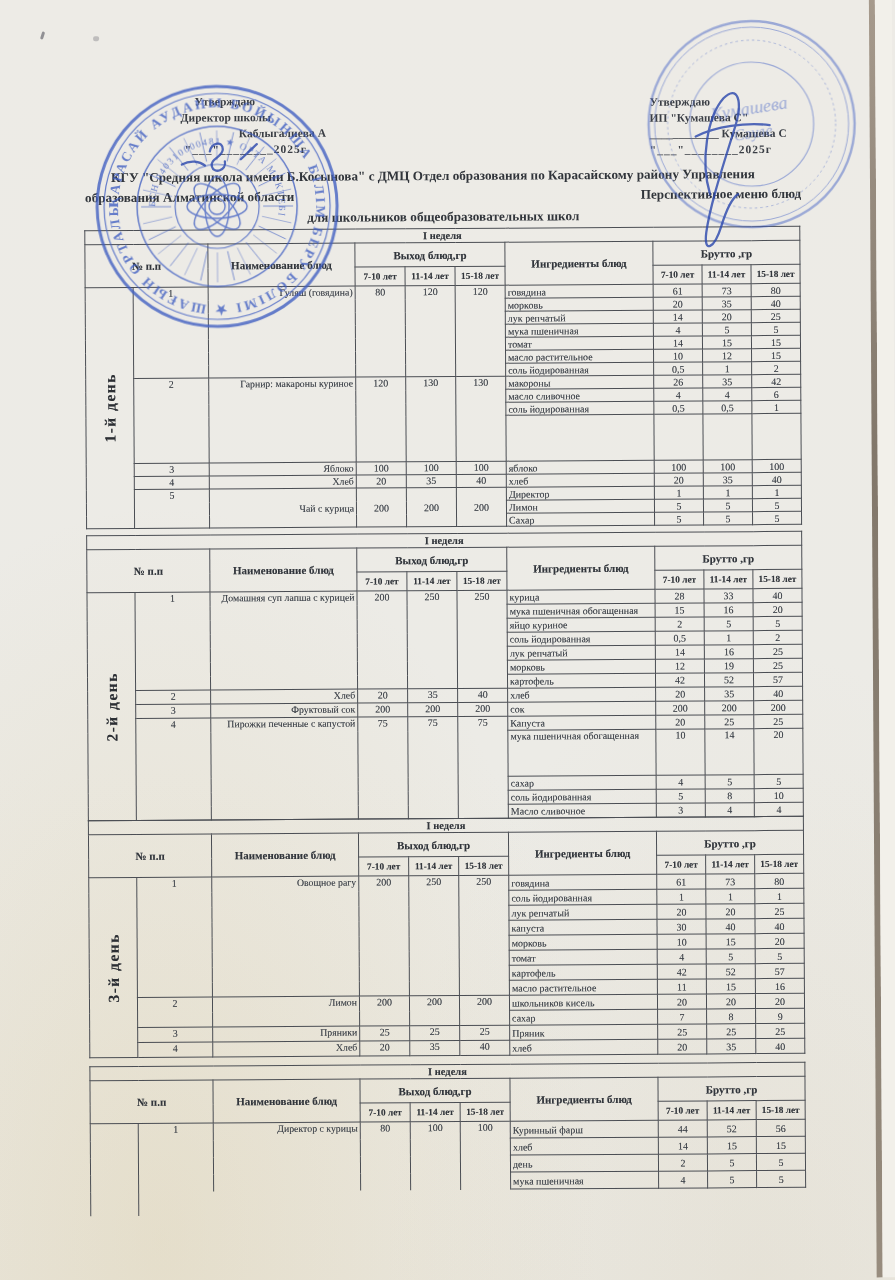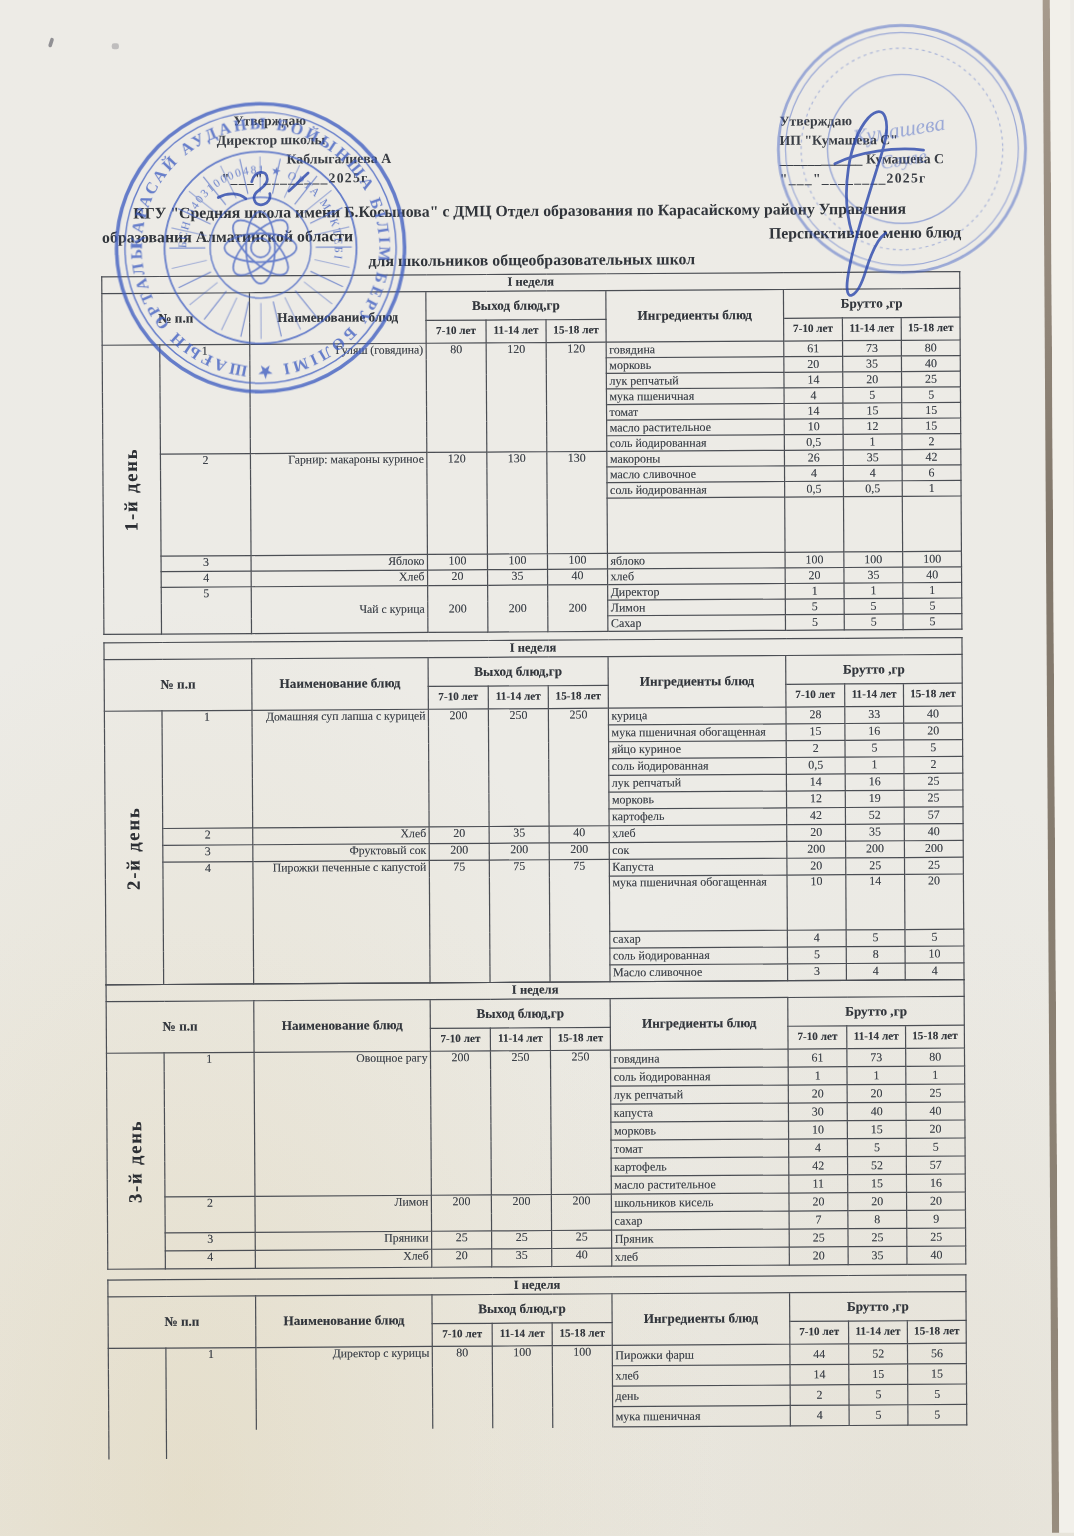--- a/index.html
+++ b/index.html
@@ -561,21 +561,21 @@
             </tr>
             <tr class="r">
               <td class="day rs" rowspan="5">
                 <div class="rot"></div>
               </td>
               <td class="num rs" rowspan="4">1</td>
               <td class="dish rs" rowspan="4">Директор с курицы</td>
               <td class="out rs" rowspan="4">80</td>
               <td class="out rs" rowspan="4">100</td>
               <td class="out rs" rowspan="4">100</td>
-              <td class="ing">Пирожки фарш</td>
+              <td class="ing">Куринный фарш</td>
               <td class="val">44</td>
               <td class="val">52</td>
               <td class="val">56</td>
             </tr>
             <tr class="r">
               <td class="ing">хлеб</td>
               <td class="val">14</td>
               <td class="val">15</td>
               <td class="val">15</td>
             </tr>

